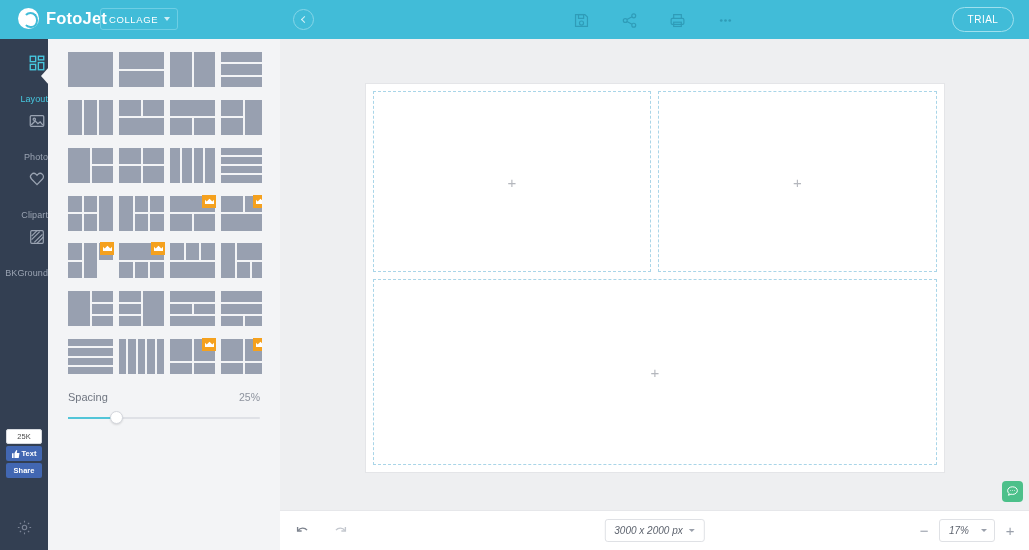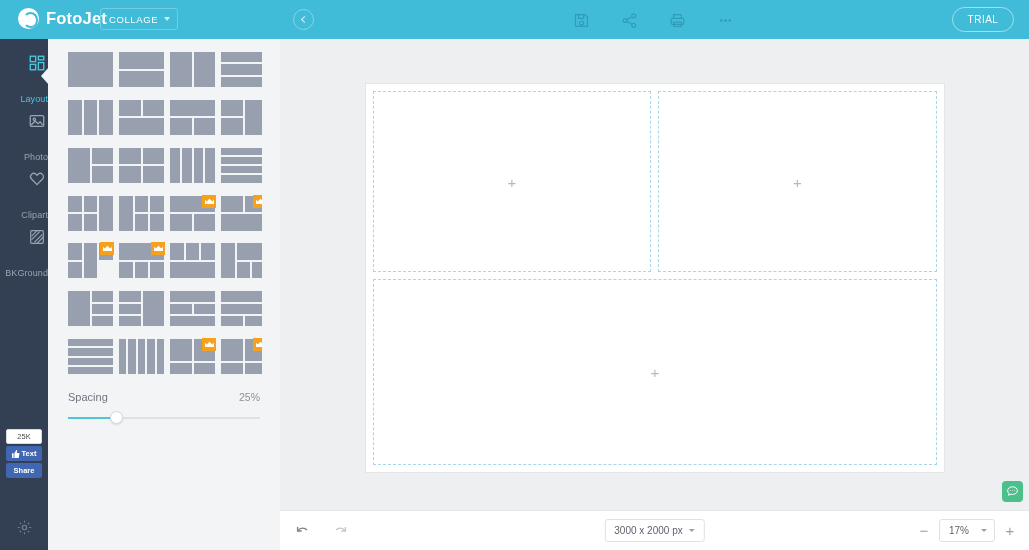--- a/index.html
+++ b/index.html
@@ -213,20 +213,21 @@
     transform: translate(-50%,-50%);
     color: #b4b7bd; font-size: 15px; line-height: 1;
     user-select: none;
   }
 
   
   .bottombar {
     position: absolute; left: 280px; bottom: 0;
     width: 749px; height: 40px; background: #ffffff;
     border-top: 1px solid #e6e7ea;
+    font-style: italic;
   }
   .undo-redo {
     position: absolute; left: 14px; top: 11px;
     display: flex; gap: 19px;
   }
   .ur-btn { width: 18px; height: 18px; cursor: pointer; }
   .size-select {
     position: absolute; left: 50%; transform: translateX(-50%); top: 8px;
     height: 23px; min-width: 92px;
     border: 1px solid #dfe1e5; border-radius: 3px; background: #fff;

